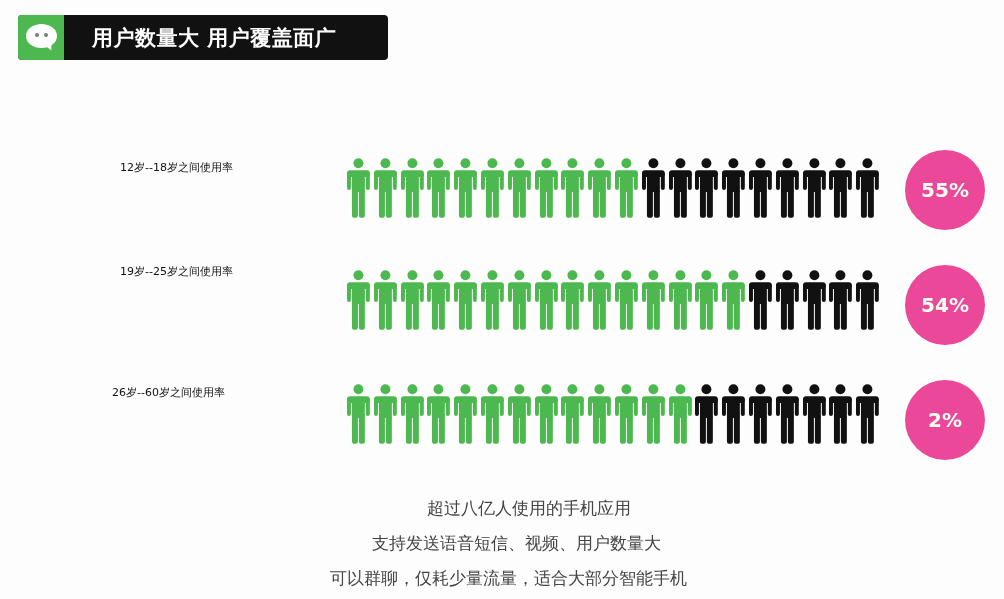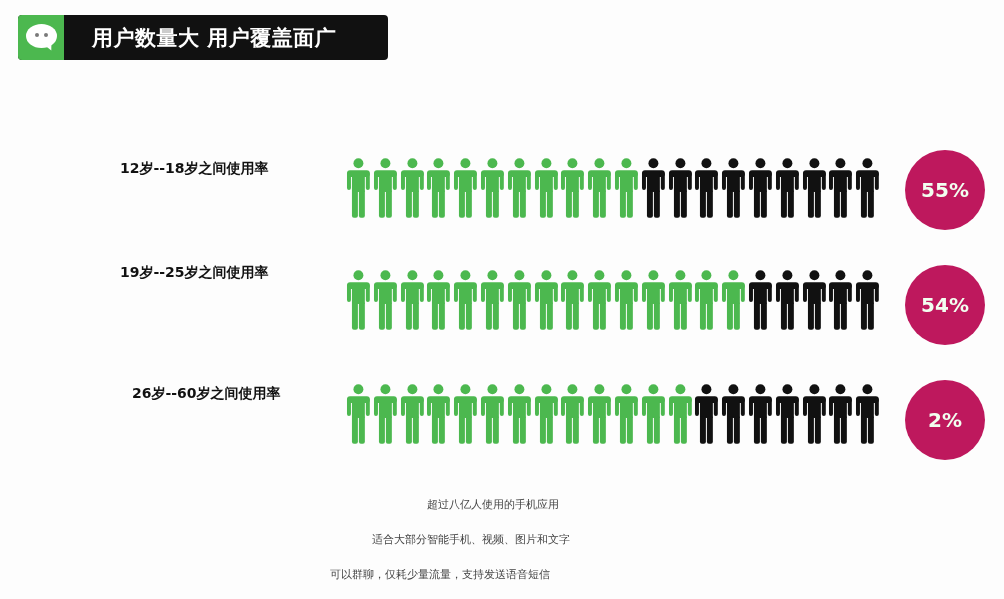--- a/index.html
+++ b/index.html
@@ -4,25 +4,25 @@
 <style>
   * { margin:0; padding:0; box-sizing:border-box; }
   html, body { width:1004px; height:599px; background:#fdfdfd; overflow:hidden; }
   body { position:relative; font-family:"DejaVu Sans", sans-serif; }
   .banner { position:absolute; left:18px; top:15px; width:370px; height:45px; background:#111; border-radius:4px; display:flex; align-items:center; }
   .banner-icon { width:46px; height:45px; background:#4cb84f; border-radius:4px 0 0 4px; position:relative; }
   .banner-icon .bubble { position:absolute; left:8px; top:9px; width:31px; height:24px; background:#fff; border-radius:50%; }
   .banner-icon .tail { position:absolute; left:27px; top:28px; width:0; height:0; border-left:5px solid transparent; border-right:3px solid transparent; border-top:8px solid #fff; transform:rotate(-20deg); }
   .banner-icon .eye { position:absolute; top:18px; width:4px; height:4px; background:#7a7a7a; border-radius:50%; }
   .banner-title { color:#fff; font-weight:bold; font-size:21px; margin-left:28px; letter-spacing:0.5px; }
-  .row-label { position:absolute; font-weight:bold; font-size:14px; color:#111; }
+  .row-label { position:absolute; font-weight:normal; font-size:11px; color:#111; }
   .people { position:absolute; left:345px; display:flex; }
   .person { width:26.8px; height:62px; }
-  .circle { position:absolute; width:80px; height:80px; border-radius:50%; background:#be185d; color:#f2fff0; font-weight:bold; font-size:20px; display:flex; align-items:center; justify-content:center; }
-  .caption { position:absolute; font-size:11px; color:#444; white-space:nowrap; }
+  .circle { position:absolute; width:80px; height:80px; border-radius:50%; background:#ec4899; color:#f2fff0; font-weight:bold; font-size:20px; display:flex; align-items:center; justify-content:center; }
+  .caption { position:absolute; font-size:17px; color:#444; white-space:nowrap; }
 </style>
 </head>
 <body>
 
 <div class="banner">
   <div class="banner-icon">
     <div class="bubble"></div>
       <div class="tail"></div>
     <div class="eye" style="left:17px"></div>
       <div class="eye" style="left:26px"></div>
@@ -393,21 +393,21 @@
         <rect x="2" y="13" width="23" height="7" rx="3" fill="#111111"></rect>
         <rect x="2" y="15" width="4" height="18" rx="2" fill="#111111"></rect>
         <rect x="21" y="15" width="4" height="18" rx="2" fill="#111111"></rect>
         <rect x="7" y="15" width="13" height="20" fill="#111111"></rect>
         <rect x="7" y="33" width="6" height="28" rx="2" fill="#111111"></rect>
         <rect x="14" y="33" width="6" height="28" rx="2" fill="#111111"></rect>
       </svg></div>
   </div>
 <div class="circle" style="left:905px;top:265px">54%</div>
 
-<div class="row-label" style="left:132px;top:385px">26岁--60岁之间使用率</div>
+<div class="row-label" style="left:112px;top:385px">26岁--60岁之间使用率</div>
 <div class="people" id="people2" style="top:383px">
     <div class="person"><svg viewBox="0 0 27 62" width="26.8" height="62">
         <circle cx="13.5" cy="6" r="5" fill="#4cb84f"></circle>
         <rect x="2" y="13" width="23" height="7" rx="3" fill="#4cb84f"></rect>
         <rect x="2" y="15" width="4" height="18" rx="2" fill="#4cb84f"></rect>
         <rect x="21" y="15" width="4" height="18" rx="2" fill="#4cb84f"></rect>
         <rect x="7" y="15" width="13" height="20" fill="#4cb84f"></rect>
         <rect x="7" y="33" width="6" height="28" rx="2" fill="#4cb84f"></rect>
         <rect x="14" y="33" width="6" height="28" rx="2" fill="#4cb84f"></rect>
       </svg></div>
@@ -579,14 +579,14 @@
         <rect x="2" y="15" width="4" height="18" rx="2" fill="#111111"></rect>
         <rect x="21" y="15" width="4" height="18" rx="2" fill="#111111"></rect>
         <rect x="7" y="15" width="13" height="20" fill="#111111"></rect>
         <rect x="7" y="33" width="6" height="28" rx="2" fill="#111111"></rect>
         <rect x="14" y="33" width="6" height="28" rx="2" fill="#111111"></rect>
       </svg></div>
   </div>
 <div class="circle" style="left:905px;top:380px">2%</div>
 
 <div class="caption" style="left:427px;top:497px">超过八亿人使用的手机应用</div>
-<div class="caption" style="left:372px;top:532px">适合大部分智能手机、视频、图片和文字</div>
-<div class="caption" style="left:330px;top:567px">可以群聊，仅耗少量流量，支持发送语音短信</div>
+<div class="caption" style="left:372px;top:532px">支持发送语音短信、视频、用户数量大</div>
+<div class="caption" style="left:330px;top:567px">可以群聊，仅耗少量流量，适合大部分智能手机</div>
 
 </body></html>

